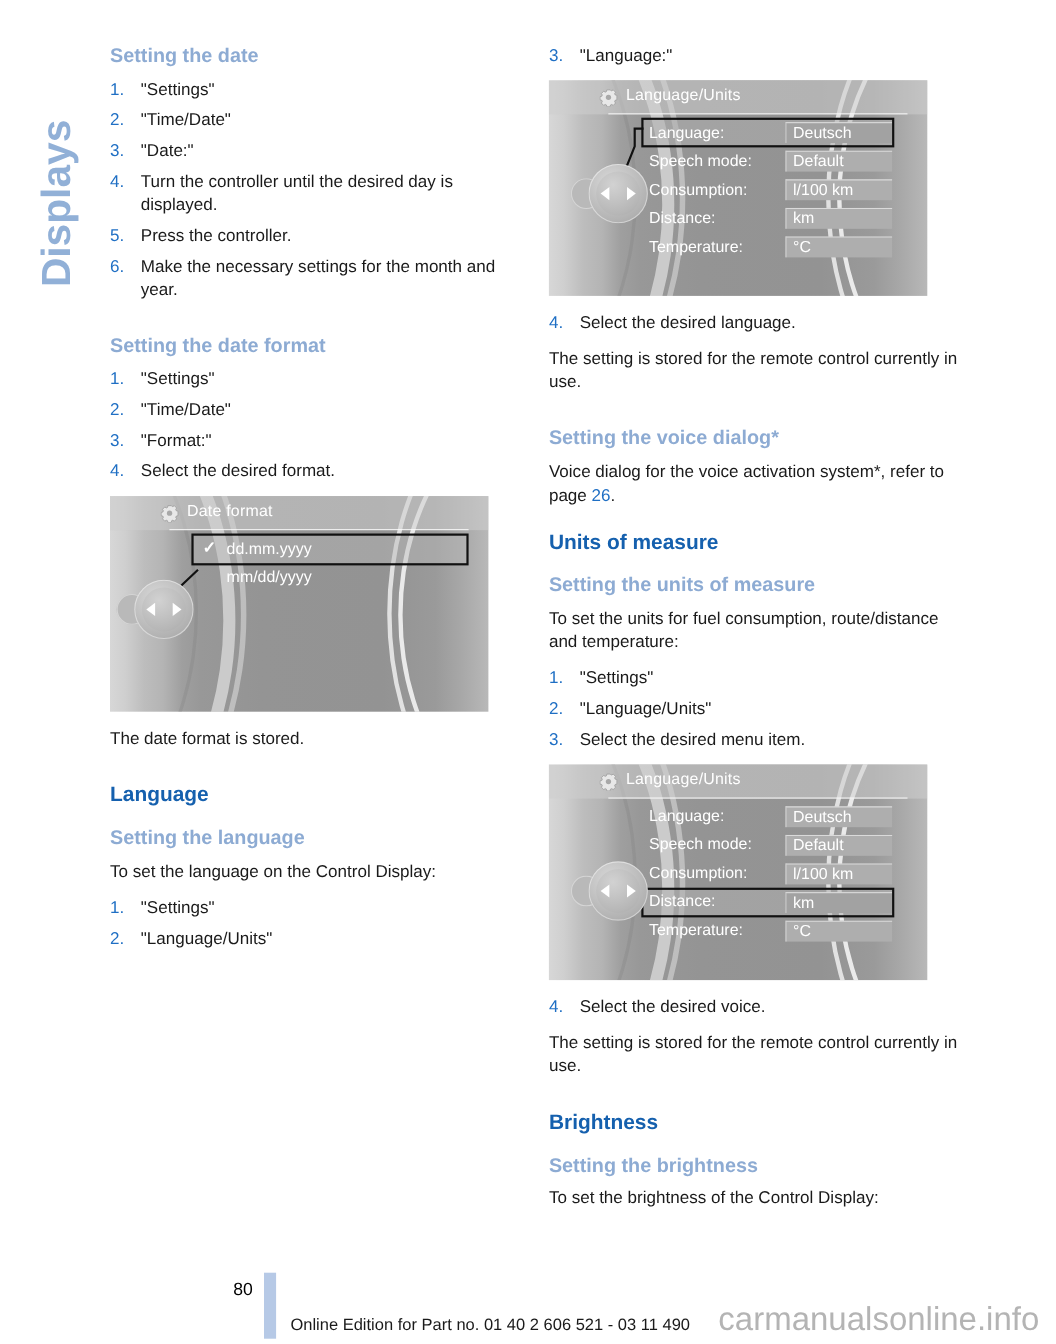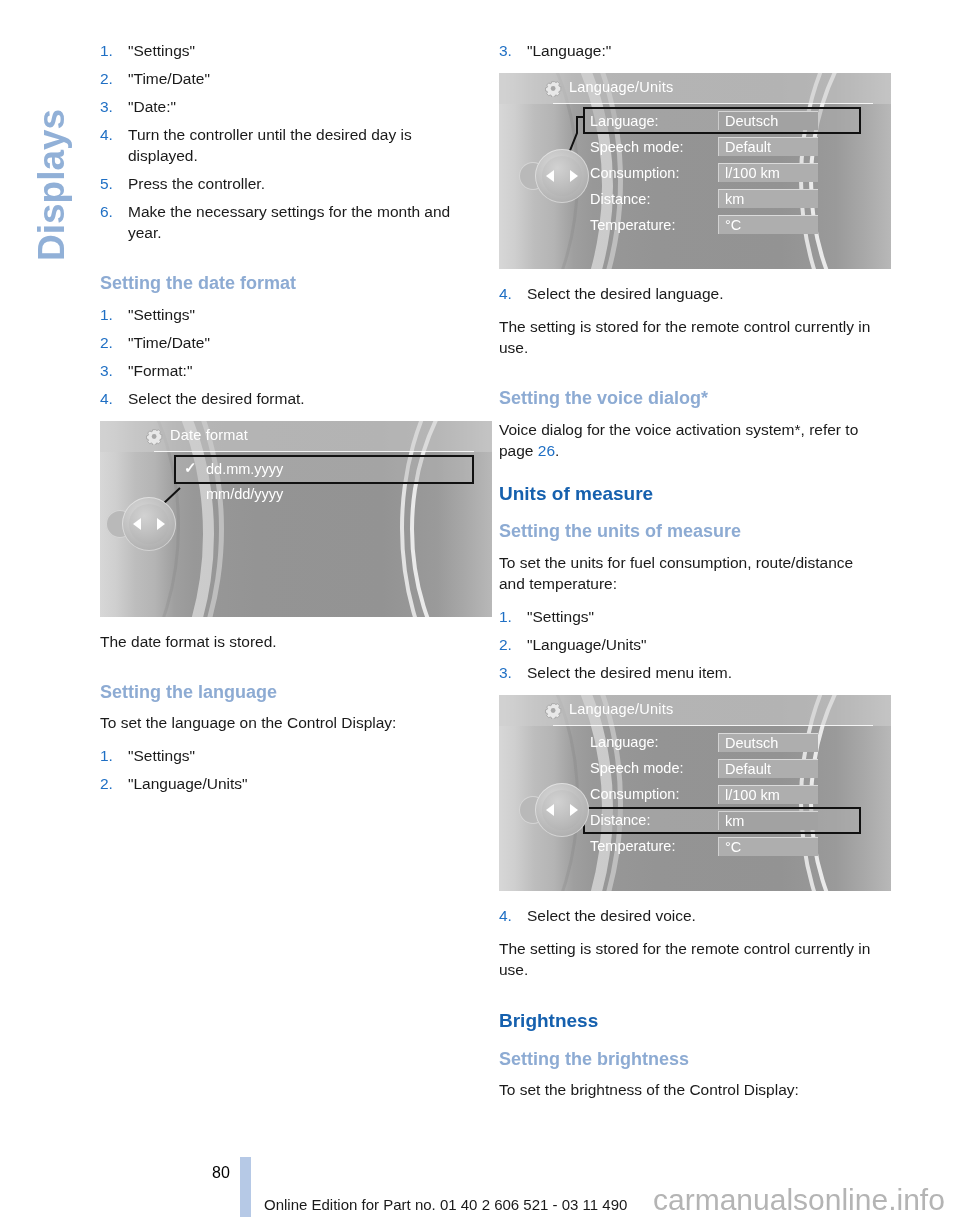--- a/index.html
+++ b/index.html
@@ -100,21 +100,20 @@
     position: relative;
     width: 344px;
     height: 196px;
     margin: 10px 0 14px 0;
     overflow: hidden;
     background: linear-gradient(to right,
         #d7d7d7 0%, #cfcfcf 4%, #bdbdbd 9%,
         #b4b4b4 14%, #9f9f9f 19%, #989898 24%,
         #949494 40%, #939393 72%, #9a9a9a 86%,
         #a8a8a8 93%, #b8b8b8 100%);
-    padding-left: 48px;
   }
   .idrive-arc {
     position: absolute;
     border-radius: 50%;
     pointer-events: none;
   }
   
   .arc-a {
     left: -238px; top: -128px;
     width: 330px; height: 460px;
@@ -318,20 +317,21 @@
 </head>
 <body>
 
 <div class="chapter-tab">
   <div class="chapter-tab-label">Displays</div>
 </div>
 
 <div class="col col-left">
 
 
+  <h2 class="sub">Setting the date</h2>
   <ol class="steps">
     <li><span class="num">1.</span><span>"Settings"</span></li>
     <li><span class="num">2.</span><span>"Time/Date"</span></li>
     <li><span class="num">3.</span><span>"Date:"</span></li>
     <li><span class="num">4.</span><span>Turn the controller until the desired day is displayed.</span></li>
     <li><span class="num">5.</span><span>Press the controller.</span></li>
     <li><span class="num">6.</span><span>Make the necessary settings for the month and year.</span></li>
   </ol>
 
   <div class="spacer-md"></div>
@@ -381,20 +381,21 @@
       <div class="knob-inner"></div>
       <div class="knob-arrow left"></div>
       <div class="knob-arrow right"></div>
     </div>
   </div>
 
   <p class="body">The date format is stored.</p>
 
   <div class="spacer-md"></div>
 
+  <h1 class="sec">Language</h1>
   <h2 class="sub">Setting the language</h2>
   <p class="body">To set the language on the Control Display:</p>
   <ol class="steps">
     <li><span class="num">1.</span><span>"Settings"</span></li>
     <li><span class="num">2.</span><span>"Language/Units"</span></li>
   </ol>
 </div>
 
 <div class="col col-right">
 

